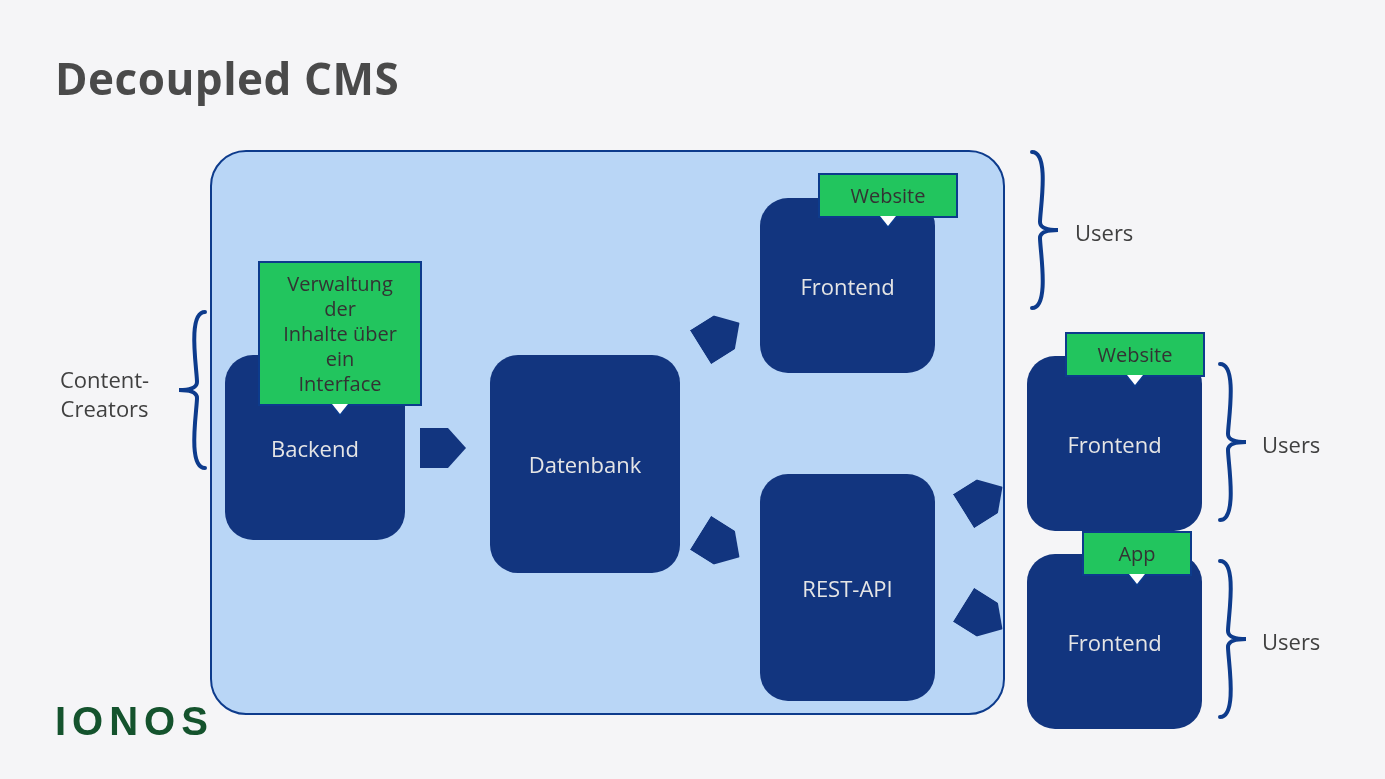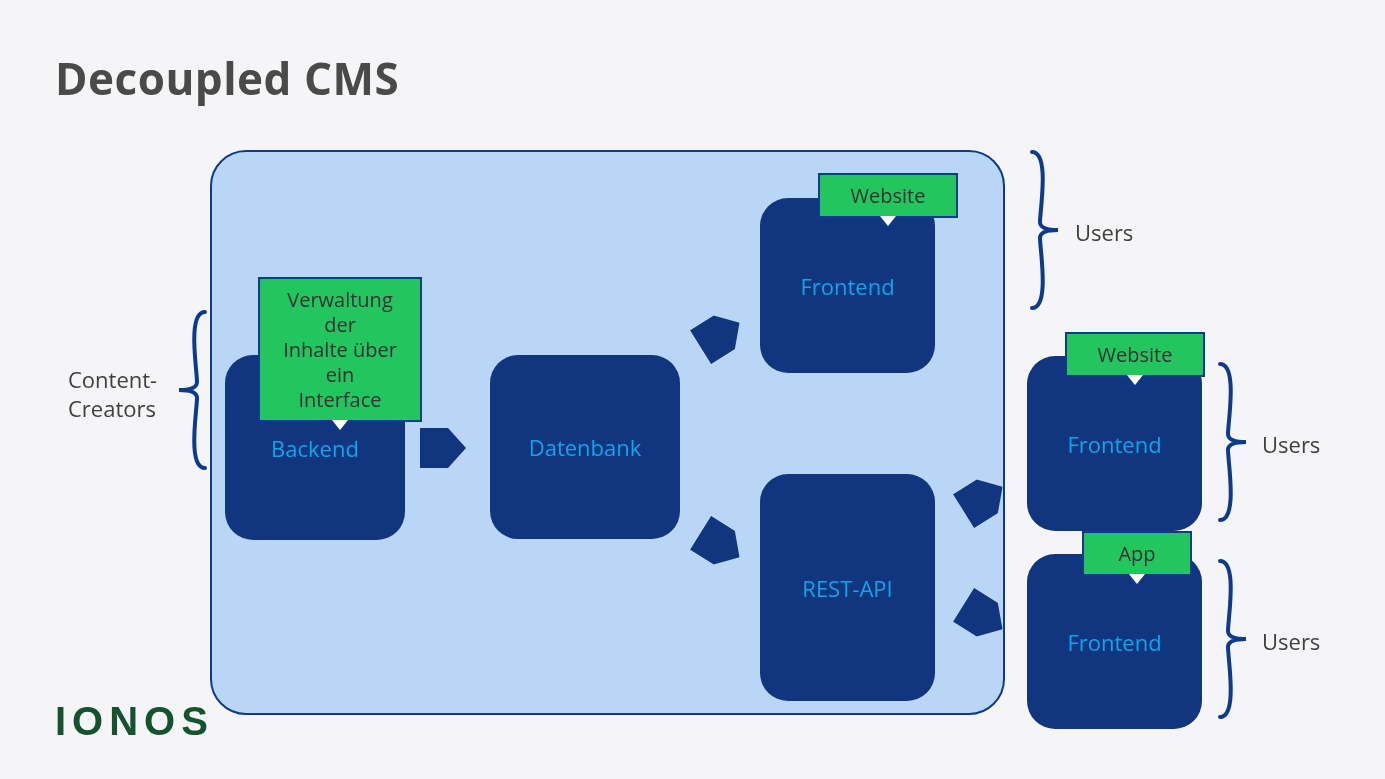--- a/index.html
+++ b/index.html
@@ -48,21 +48,21 @@
     border: 2px solid #0d3b8c;
     border-radius: 36px;
     box-sizing: border-box;
   }
 
   
   .node {
     position: absolute;
     background: #12357f;
     border-radius: 28px;
-    color: #0ea5e9;
+    color: #e5e5e5;
     font-size: 22px;
     display: flex;
     align-items: center;
     justify-content: center;
     box-sizing: border-box;
   }
 
   
   .side-label {
     position: absolute;
@@ -133,31 +133,31 @@
 <body>
 
 <div class="stage">
 
   <div class="title">Decoupled CMS</div>
 
   <div class="container"></div>
 
   <div class="node" style="left:225px; top:355px; width:180px; height:185px;">Backend</div>
 
-  <div class="node" style="left:490px; top:355px; width:190px; height:184px;">Datenbank</div>
+  <div class="node" style="left:490px; top:355px; width:190px; height:218px;">Datenbank</div>
 
   <div class="node" style="left:760px; top:198px; width:175px; height:175px;">Frontend</div>
 
   <div class="node" style="left:760px; top:474px; width:175px; height:227px;">REST-API</div>
 
   <div class="node" style="left:1027px; top:356px; width:175px; height:175px;">Frontend</div>
 
   <div class="node" style="left:1027px; top:554px; width:175px; height:175px;">Frontend</div>
 
-  <div class="callout" style="left:258px; top:277px; width:164px;">
+  <div class="callout" style="left:258px; top:261px; width:164px;">
     <span>Verwaltung der<br>Inhalte über ein<br>Interface</span>
     <span class="tail"></span>
   </div>
 
   <div class="callout" style="left:818px; top:173px; width:140px;">
     <span>Website</span>
     <span class="tail"></span>
   </div>
 
   <div class="callout" style="left:1065px; top:332px; width:140px;">
@@ -217,21 +217,21 @@
       <path d="M2 2 C20 2 10 60 10 72 C10 78 18 80 28 80 C18 80 10 82 10 88 C10 100 20 158 2 158"></path>
     </svg>
   </div>
 
   <div class="brace" style="left:1218px; top:559px;">
     <svg width="32" height="160" viewBox="0 0 32 160">
       <path d="M2 2 C20 2 10 60 10 72 C10 78 18 80 28 80 C18 80 10 82 10 88 C10 100 20 158 2 158"></path>
     </svg>
   </div>
 
-  <div class="side-label" style="left:68px; top:365px;">Content-<br>Creators</div>
+  <div class="side-label" style="left:60px; top:365px;text-align:center;">Content-<br>Creators</div>
 
   <div class="side-label" style="left:1075px; top:218px;">Users</div>
 
   <div class="side-label" style="left:1262px; top:430px;">Users</div>
 
   <div class="side-label" style="left:1262px; top:627px;">Users</div>
 
   <div class="logo">IONOS</div>
 
 </div>

